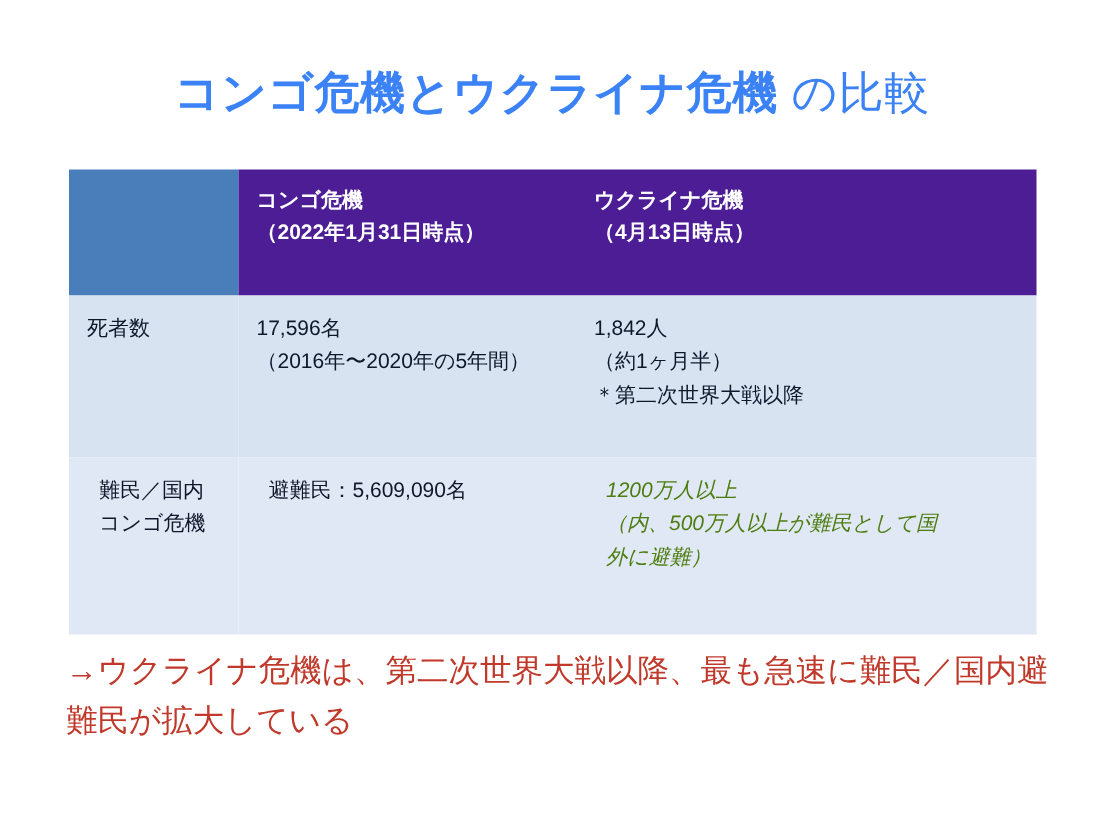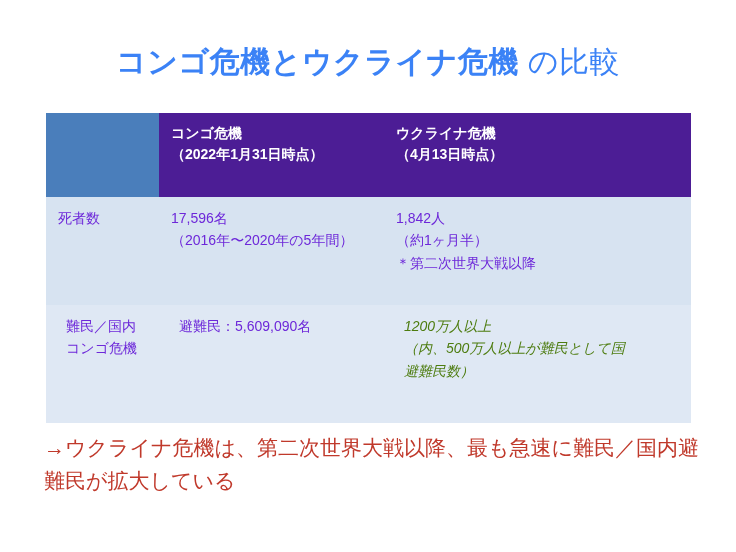--- a/index.html
+++ b/index.html
@@ -67,21 +67,21 @@
     background: #d7e3f1;
     height: 86px;
   }
   tbody tr.row-b td {
     background: #dfe8f4;
     height: 96px;
     padding-left: 20px;
   }
   tbody td {
     font-size: 14px;
-    color: #6d28d9;
+    color: #0f172a;
     line-height: 1.6;
   }
   tbody td.label {
     font-size: 14px;
   }
   td.red-text {
     color: #4d7c0f;
     font-style: italic;
   }
   .cell-line { display: block; }
@@ -148,21 +148,21 @@
         <td class="label">
           <span class="cell-line">難民／国内</span>
           <span class="cell-line">コンゴ危機</span>
         </td>
         <td>
           <span class="cell-line">避難民：5,609,090名</span>
         </td>
         <td class="red-text">
           <span class="cell-line">1200万人以上</span>
           <span class="cell-line">（内、500万人以上が難民として国</span>
-          <span class="cell-line">避難民数）</span>
+          <span class="cell-line">外に避難）</span>
         </td>
       </tr>
     </tbody>
   </table>
 
 
   <div class="conclusion">→ウクライナ危機は、第二次世界大戦以降、最も急速に難民／国内避難民が拡大している</div>
 
 </div>
 

